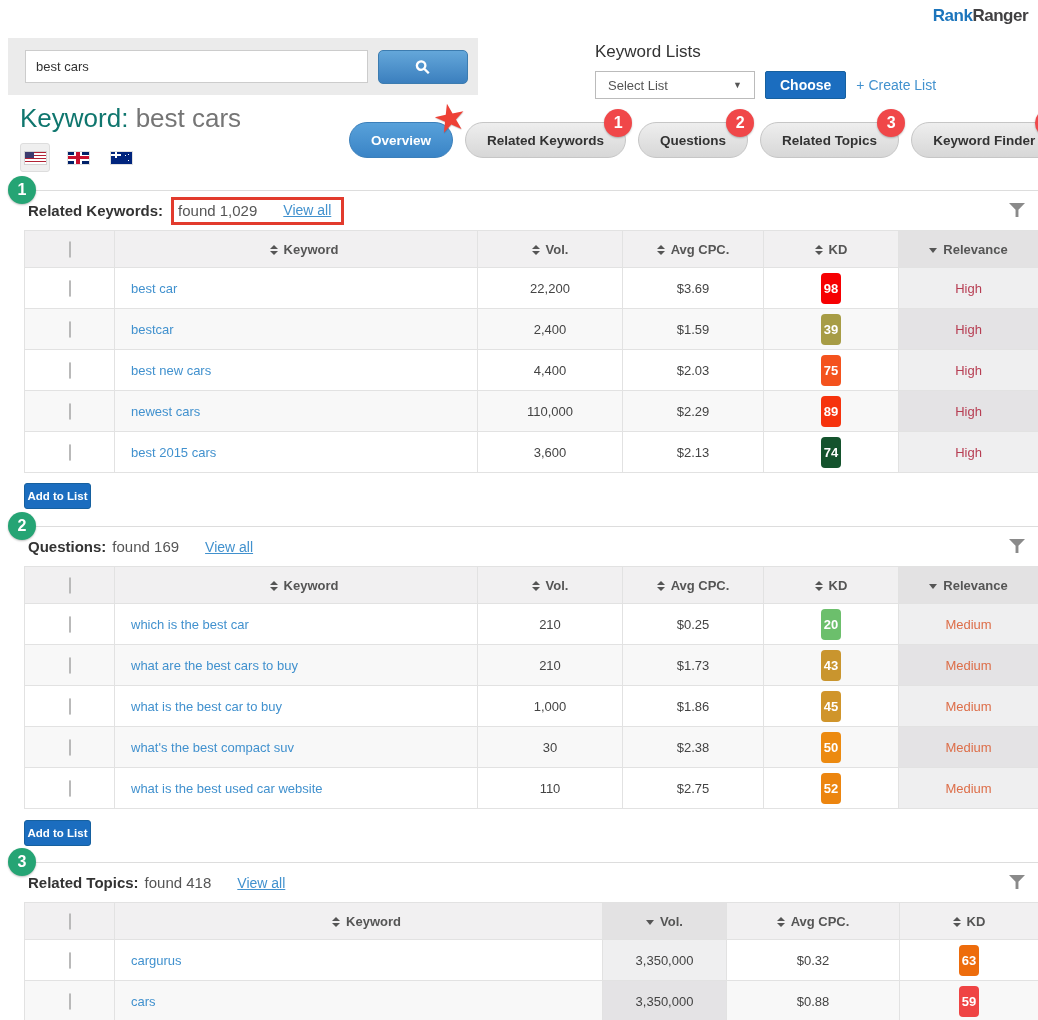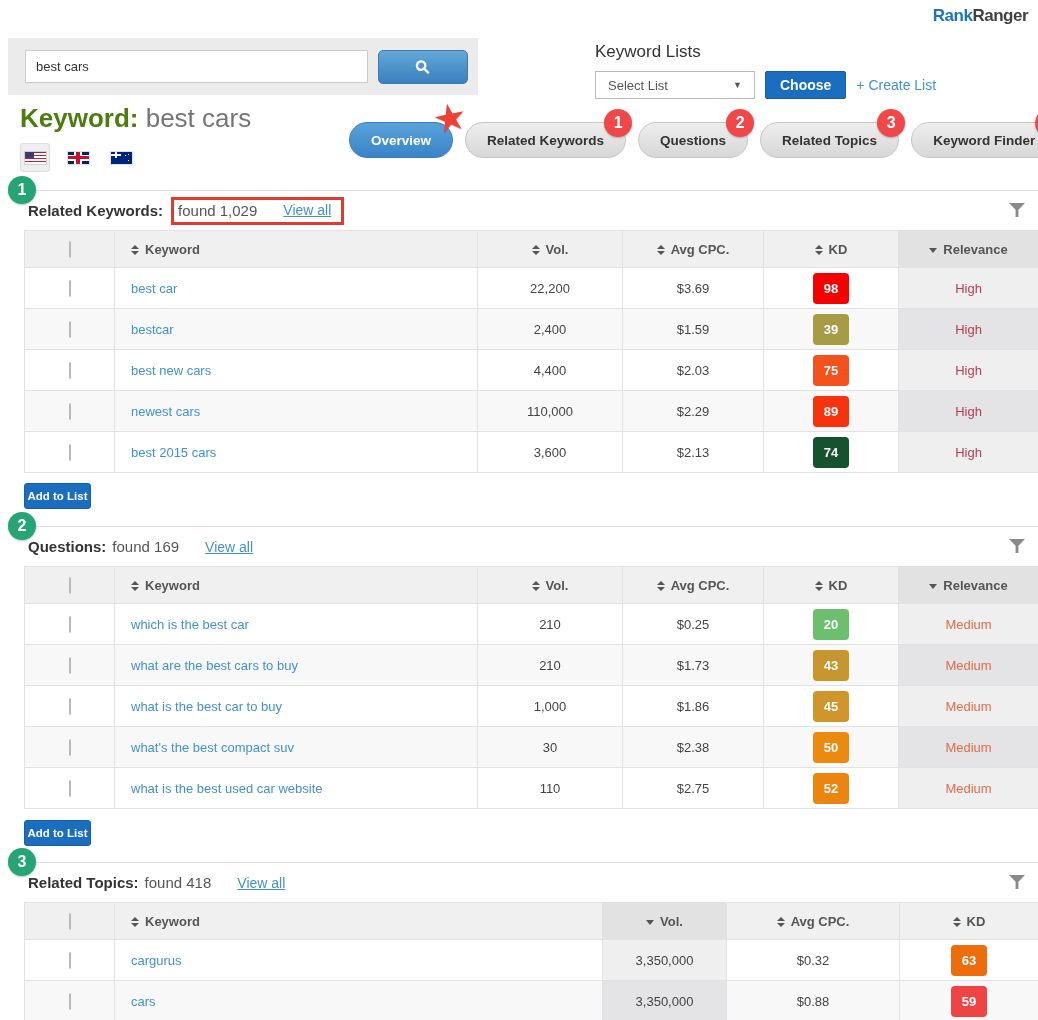--- a/index.html
+++ b/index.html
@@ -20,21 +20,21 @@
   .kwlists { position:absolute; left:595px; top:42px; }
   .kwlists h2 { font-size:17px; font-weight:normal; color:#333; margin-bottom:9px; }
   .kwl-row { display:flex; align-items:center; gap:10px; }
   .kwl-select { width:160px; height:28px; border:1px solid #bbb; background:#fff; display:flex; align-items:center; justify-content:space-between; padding:0 12px; font-size:13px; color:#555; cursor:pointer; }
   .kwl-select .arr { font-size:9px; color:#555; }
   .choose-btn { height:28px; padding:0 14px; background:#1b6dbf; border:1px solid #16609f; color:#fff; font-weight:bold; font-size:14px; cursor:pointer; border-radius:2px; font-family:inherit; }
   .create-link { color:#4191ce; font-size:14px; text-decoration:none; cursor:pointer; }
 
   
   .page-title { position:absolute; left:20px; top:103px; font-size:26px; }
-  .page-title .lab { color:#4d7c0f; font-weight:bold; }
+  .page-title .lab { color:#0f766e; font-weight:normal; }
   .page-title .val { color:#757575; }
 
   .flags { position:absolute; left:20px; top:143px; display:flex; align-items:center; gap:13px; }
   .flagbox { width:30px; height:29px; display:flex; align-items:center; justify-content:center; border-radius:3px; cursor:pointer; }
   .flagbox.sel { background:#efefef; border:1px solid #ddd; }
   .flag { width:21px; height:12px; display:inline-block; box-shadow:0 0 0 1px rgba(0,0,0,.12); }
   .flag-us { background-image:linear-gradient(#3c3b6e,#3c3b6e),repeating-linear-gradient(to bottom,#b22234 0 1.5px,#fff 1.5px 3px); background-size:9px 6px,100% 100%; background-repeat:no-repeat; }
   .flag-uk { background-color:#012169; background-image:linear-gradient(#C8102E,#C8102E),linear-gradient(#C8102E,#C8102E),linear-gradient(#fff,#fff),linear-gradient(#fff,#fff); background-size:100% 3px,4px 100%,100% 6px,8px 100%; background-position:center; background-repeat:no-repeat; }
   .flag-au { background-color:#00247d; background-image:radial-gradient(circle 1px,#fff 95%,transparent),radial-gradient(circle 1px,#fff 95%,transparent),radial-gradient(circle 1px,#fff 95%,transparent),linear-gradient(#fff,#fff),linear-gradient(#fff,#fff),linear-gradient(#C8102E,#C8102E); background-size:3px 3px,3px 3px,3px 3px,10px 2px,2px 6px,10px 1px; background-position:16px 7px,13px 2px,16px 1px,0 2px,4px 0,0 2.5px; background-repeat:no-repeat; }
 
@@ -53,31 +53,31 @@
   .viewall { color:#4191ce; text-decoration:underline; font-size:14px; margin-left:26px; cursor:pointer; }
   .annot-box { display:flex; align-items:center; border:3px solid #e23b2d; padding:2px 10px 3px 4px; margin-left:2px; }
   .funnel { position:absolute; right:13px; top:12px; width:16px; height:14px; background:#8a8a8a; clip-path:polygon(0 0,100% 0,59% 48%,59% 100%,41% 100%,41% 48%); cursor:pointer; }
 
   .num-badge { position:absolute; left:8px; width:28px; height:28px; border-radius:50%; background:#25a474; color:#fff; font-size:16px; font-weight:bold; display:flex; align-items:center; justify-content:center; z-index:5; box-shadow:0 1px 2px rgba(0,0,0,.25); }
 
   
   table { border-collapse:collapse; width:1014px; table-layout:fixed; font-size:13px; }
   th,td { border:1px solid #e2e2e2; }
   thead th { height:37px; background:#f1f0f1; color:#555; font-weight:bold; text-align:center; }
-  thead th.kwcol { text-align:left; padding-left:16px; }
+  thead th.kwcol { text-align:center; padding-left:16px; }
   thead th.sorted { background:#e3e2e3; }
   tbody td { height:41px; text-align:center; color:#444; background:#fff; }
   tr.even td { background:#f8f8f8; }
   td.kwcell { text-align:left; padding-left:16px; }
   td.kwcell a { color:#4191ce; text-decoration:none; cursor:pointer; }
   td.relcell { font-size:13px; }
   td.sortbg { background:#efeff0; }
   tr.even td.sortbg { background:#e4e3e5; }
   .cb { width:15px; height:15px; border:1px solid #b9b9b9; border-radius:3px; background:#fbfbfb; margin:0 auto; cursor:pointer; box-shadow:inset 0 1px 2px rgba(0,0,0,.08); }
-  .kd-badge { display:inline-flex; align-items:center; justify-content:center; width:36px; height:31px; border-radius:4px; color:#fff; font-weight:bold; font-size:13px; }
+  .kd-badge { display:inline-flex; align-items:center; justify-content:center; width:20px; height:31px; border-radius:4px; color:#fff; font-weight:bold; font-size:13px; }
   .sort-ud { display:inline-flex; flex-direction:column; gap:2px; margin-right:6px; vertical-align:middle; }
   .sort-ud i { display:block; width:0; height:0; border-left:4px solid transparent; border-right:4px solid transparent; }
   .sort-ud .u { border-bottom:4px solid #555; }
   .sort-ud .d { border-top:4px solid #555; }
   .sort-desc { display:inline-block; width:0; height:0; border-left:4px solid transparent; border-right:4px solid transparent; border-top:5px solid #555; margin-right:6px; vertical-align:middle; }
 
   .addlist-btn { position:absolute; left:24px; width:67px; height:26px; background:#1b6dbf; border:1px solid #16609f; border-radius:3px; color:#fff; font-size:11.5px; font-weight:bold; cursor:pointer; font-family:inherit; }
 </style>
 </head>
 <body>

